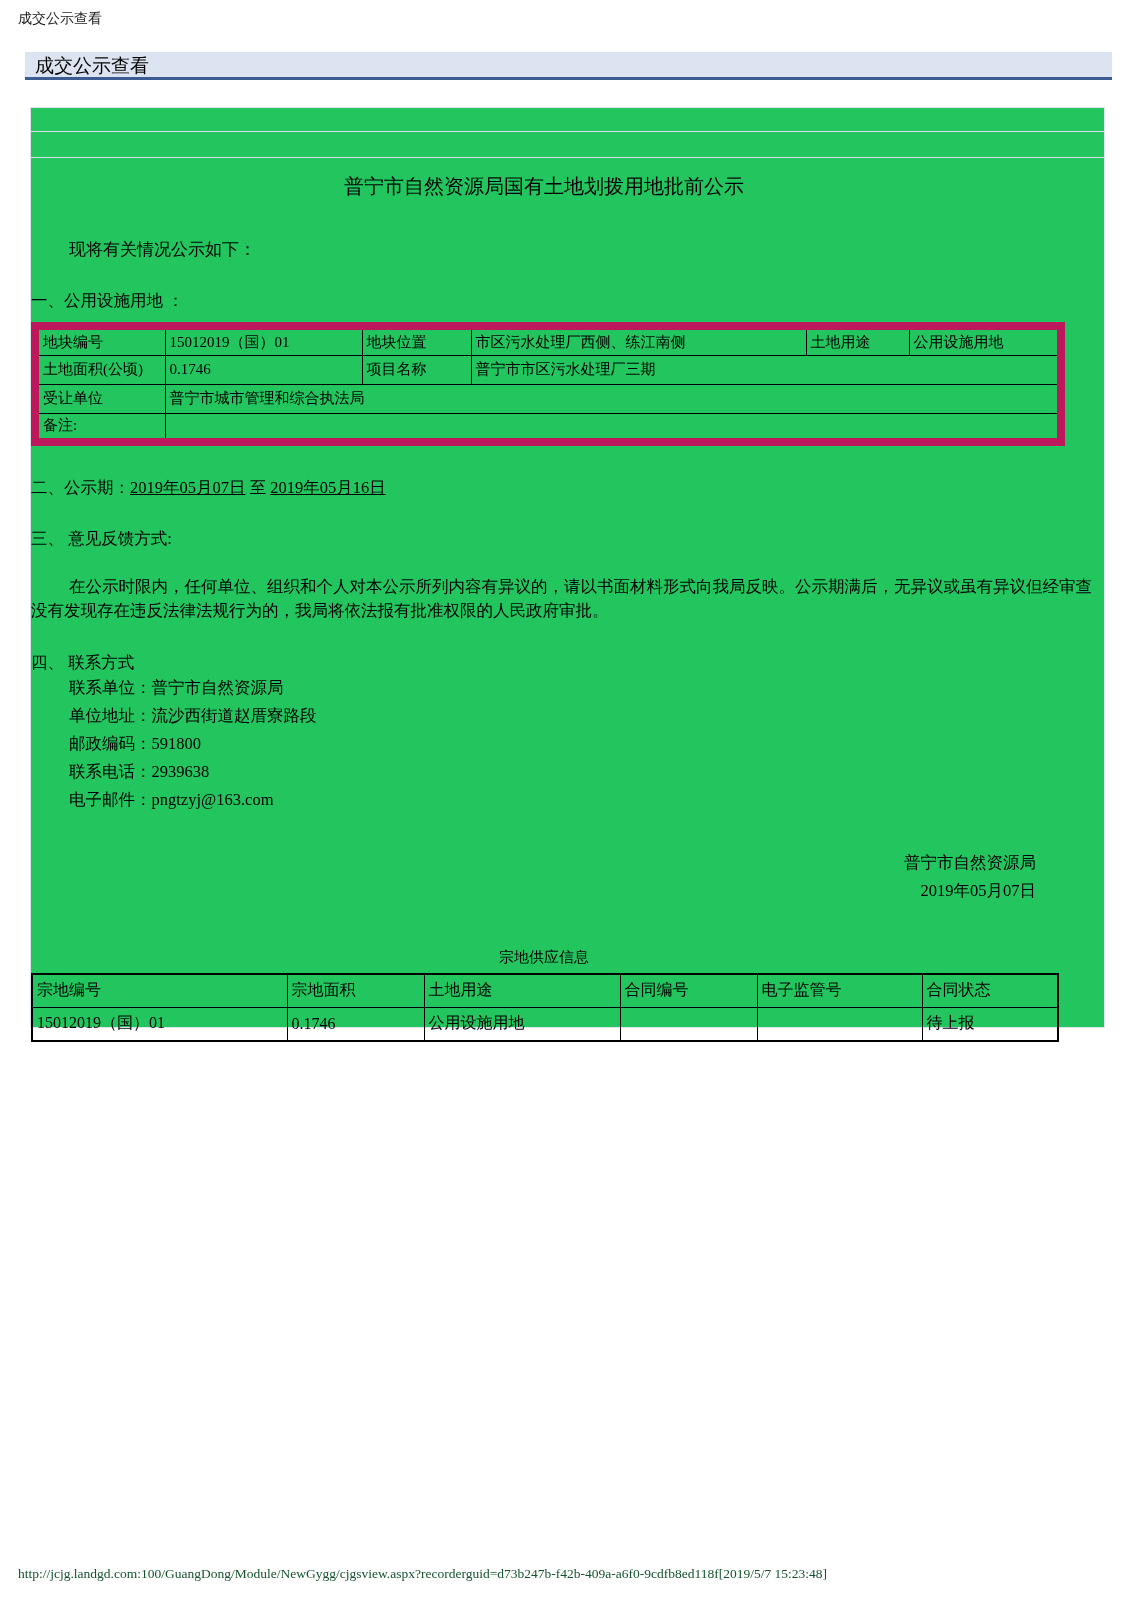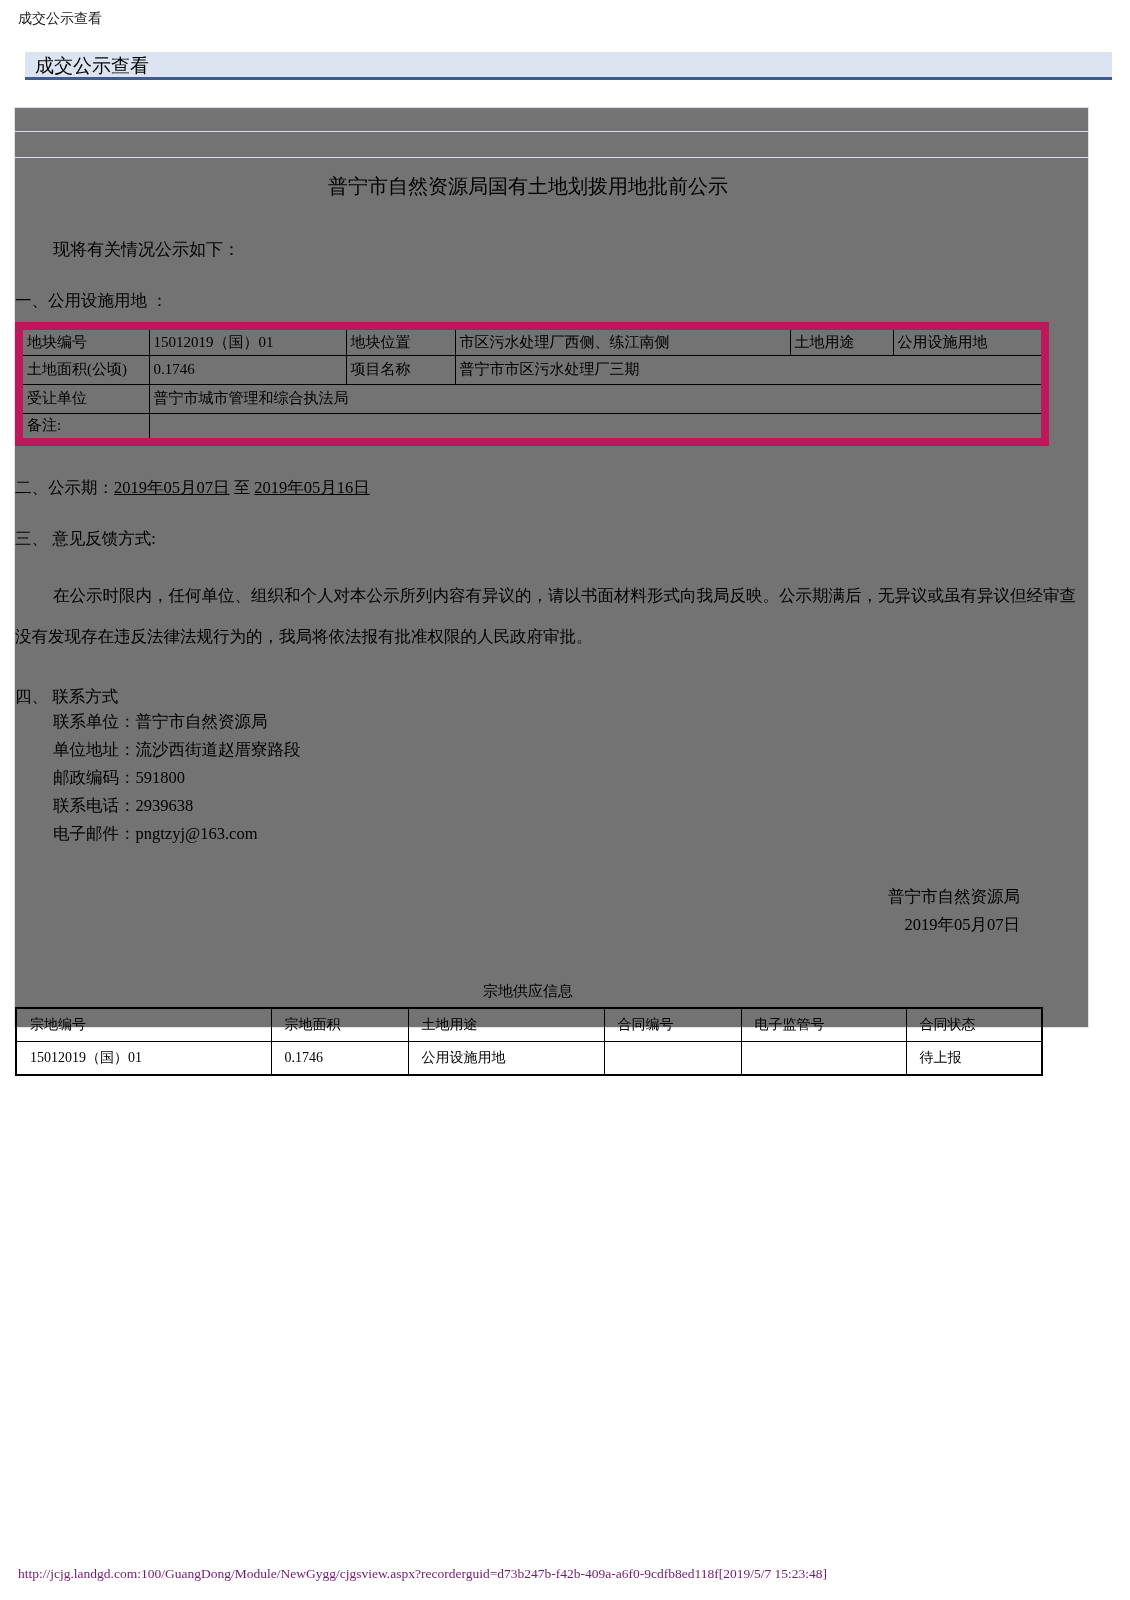--- a/index.html
+++ b/index.html
@@ -16,59 +16,59 @@
     font-size: 14px; color: #1a1a1a;
   }
   .title-bar {
     position: absolute; top: 52px; left: 25px; width: 1087px;
     height: 28px; line-height: 28px;
     background: #dce3f1;
     border-bottom: 3px solid #3e5c94;
     font-size: 19px; padding-left: 10px;
   }
   .panel {
-    position: absolute; top: 107px; left: 14px; width: 1075px; height: 921px;
+    position: absolute; top: 107px; left: 30px; width: 1075px; height: 921px;
     border: 1px solid #dde3ed;
-    background: #737373;
+    background: #22c55e;
   }
   .toolbar-row { height: 24px; border-bottom: 1px solid #d8dfeb; }
   .toolbar-row.second { height: 26px; }
   .doc { width: 100%; }
   .doc-title {
     width: 1026px; text-align: center;
     margin-top: 13px; font-size: 20px; line-height: 30px;
   }
   .intro { margin-top: 37px; padding-left: 38px; font-size: 17px; }
   .sec-heading { margin-top: 29px; font-size: 16.5px; }
   table { border-collapse: collapse; table-layout: fixed; }
   .parcel-table { width: 1026px; margin-top: 10px; border: 8px solid #be185d; }
   .parcel-table td {
     border: 1px solid #000; height: 29px;
     font-size: 15px; padding: 0 4px; overflow: hidden; white-space: nowrap;
   }
   .period-line { margin-top: 31px; font-size: 16.5px; }
   .u { text-decoration: underline; }
   .feedback-par {
-    margin-top: 25px; font-size: 16.5px; line-height: 41px;
+    margin-top: 25px; font-size: 16.5px; line-height: 24px;
     text-indent: 38px; width: 1068px;
   }
   .contact-line { padding-left: 38px; font-size: 16.5px; line-height: 28px; }
   .sig-block { text-align: right; margin-top: 35px; margin-right: 68px;
     font-size: 16.5px; line-height: 28px; }
   .supply-title { width: 1026px; text-align: center; margin-top: 43px; font-size: 15px; }
   .supply-table { width: 1026px; margin-top: 6px; border: 2px solid #000; }
   .supply-table td {
-    border: 1px solid #000; font-size: 14px; padding: 0 13px;
+    border: 1px solid #000; font-size: 16px; padding: 0 4px;
     overflow: hidden; white-space: nowrap;
   }
   .supply-table tr.head td { height: 33px; }
   .supply-table tr.data td { height: 34px; }
   .print-footer {
     position: absolute; top: 1566px; left: 18px;
-    font-size: 13.5px; color: #701a75; white-space: nowrap;
+    font-size: 13.5px; color: #14532d; white-space: nowrap;
   }
 </style>
 </head>
 <body>
 
 <div class="print-header">成交公示查看</div>
 
 <div class="title-bar">
   <span>成交公示查看</span>
 </div>

